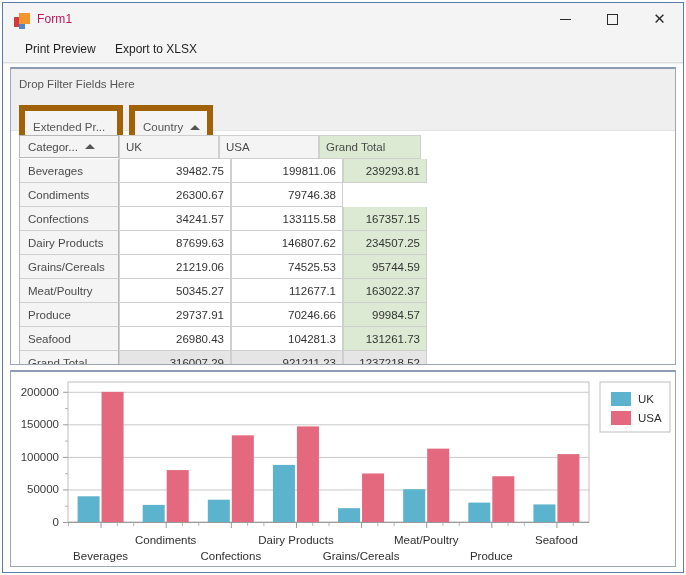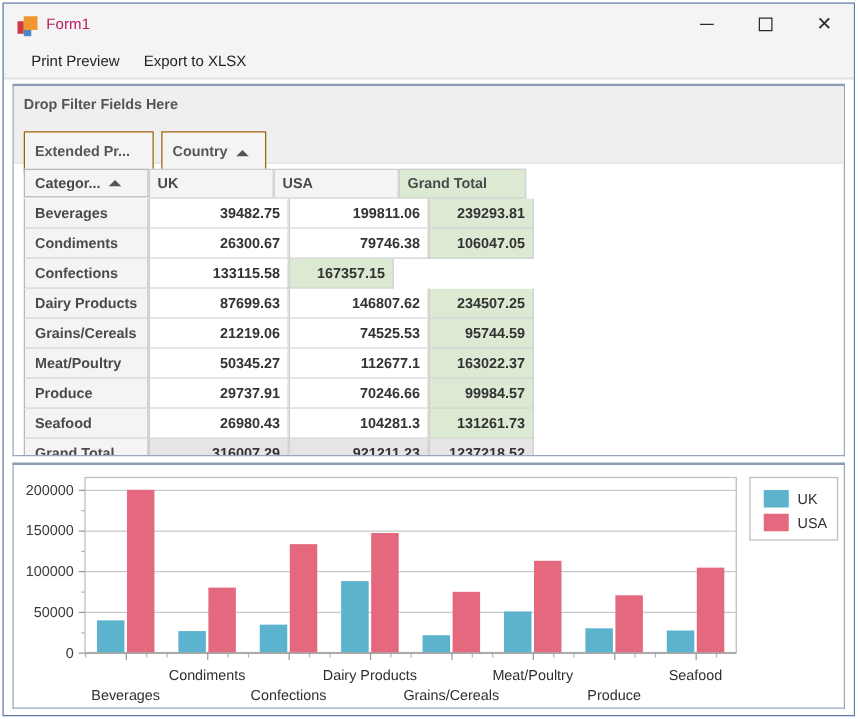--- a/index.html
+++ b/index.html
@@ -79,37 +79,36 @@
 
   
   #pivot-panel {
     position: absolute;
     left: 7px; top: 3px;
     width: 666px; height: 298px;
     background: #ffffff;
     border: 1px solid #9aa7bb;
     border-top: 2px solid #8d9cb3;
     overflow: hidden;
-    font-weight: bold;
   }
   #pivot-grey {
     position: absolute; left: 0; top: 0;
     width: 664px; height: 62px;
     background: #efefef;
     border-bottom: 1px solid #e3e3e3;
   }
   #drop-filter-text {
     position: absolute; left: 8px; top: 9px;
     font-size: 11.5px; color: #555;
   }
   .field-btn {
     position: absolute;
     height: 22px;
     background: #f4f4f4;
-    border: 1px solid #a16207;
+    border: 6px solid #a16207;
     display: flex; align-items: center;
     padding: 16px 8px;
     font-size: 11.5px; color: #555;
     white-space: nowrap;
   }
   #field-extended { left: 8px; top: 36px; width: 104px; }
   #field-country  { left: 118px; top: 36px; width: 84px; }
   .sort-arrow {
     margin-left: 7px;
     width: 0; height: 0;
@@ -248,24 +247,24 @@
         <div class="pv-row" data-interactable="true">
           <div class="pv-cell pv-rowhead" data-interactable="true">Beverages</div>
           <div class="pv-cell pv-val" data-interactable="true">39482.75</div>
           <div class="pv-cell pv-val" data-interactable="true">199811.06</div>
           <div class="pv-cell pv-val gt" data-interactable="true">239293.81</div>
         </div>
         <div class="pv-row" data-interactable="true">
           <div class="pv-cell pv-rowhead" data-interactable="true">Condiments</div>
           <div class="pv-cell pv-val" data-interactable="true">26300.67</div>
           <div class="pv-cell pv-val" data-interactable="true">79746.38</div>
-          <div class="pv-cell pv-val gt" data-interactable="true">106047.05</div>
         </div>
         <div class="pv-row" data-interactable="true">
           <div class="pv-cell pv-rowhead" data-interactable="true">Confections</div>
+          <div class="pv-cell pv-val" data-interactable="true">34241.57</div>
           <div class="pv-cell pv-val" data-interactable="true">133115.58</div>
           <div class="pv-cell pv-val gt" data-interactable="true">167357.15</div>
         </div>
         <div class="pv-row" data-interactable="true">
           <div class="pv-cell pv-rowhead" data-interactable="true">Dairy Products</div>
           <div class="pv-cell pv-val" data-interactable="true">87699.63</div>
           <div class="pv-cell pv-val" data-interactable="true">146807.62</div>
           <div class="pv-cell pv-val gt" data-interactable="true">234507.25</div>
         </div>
         <div class="pv-row" data-interactable="true">

